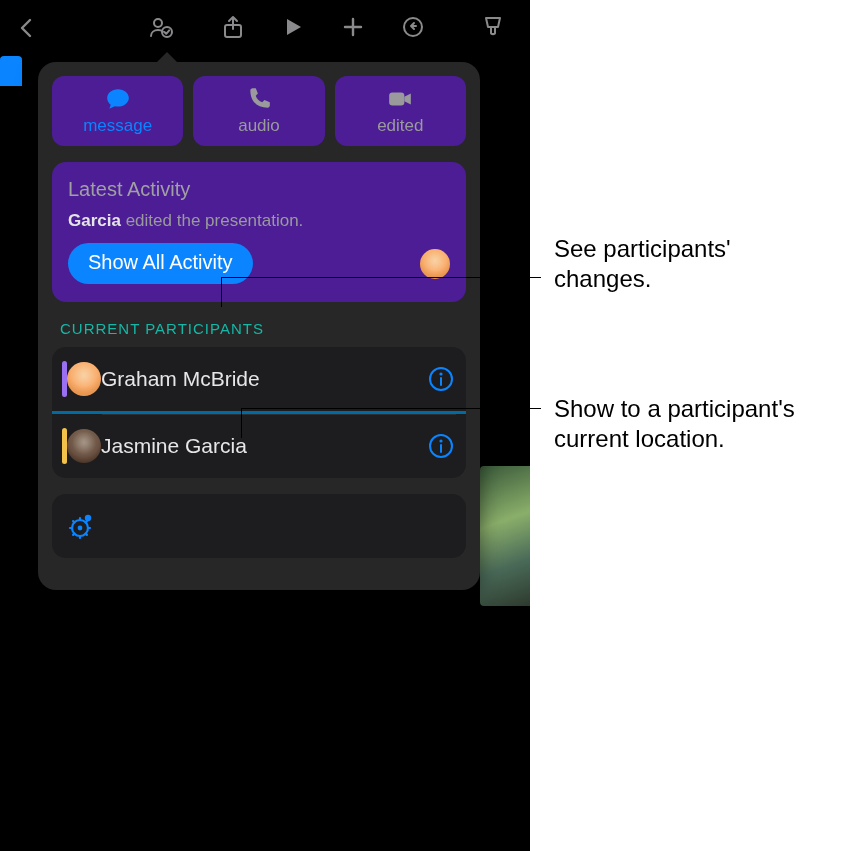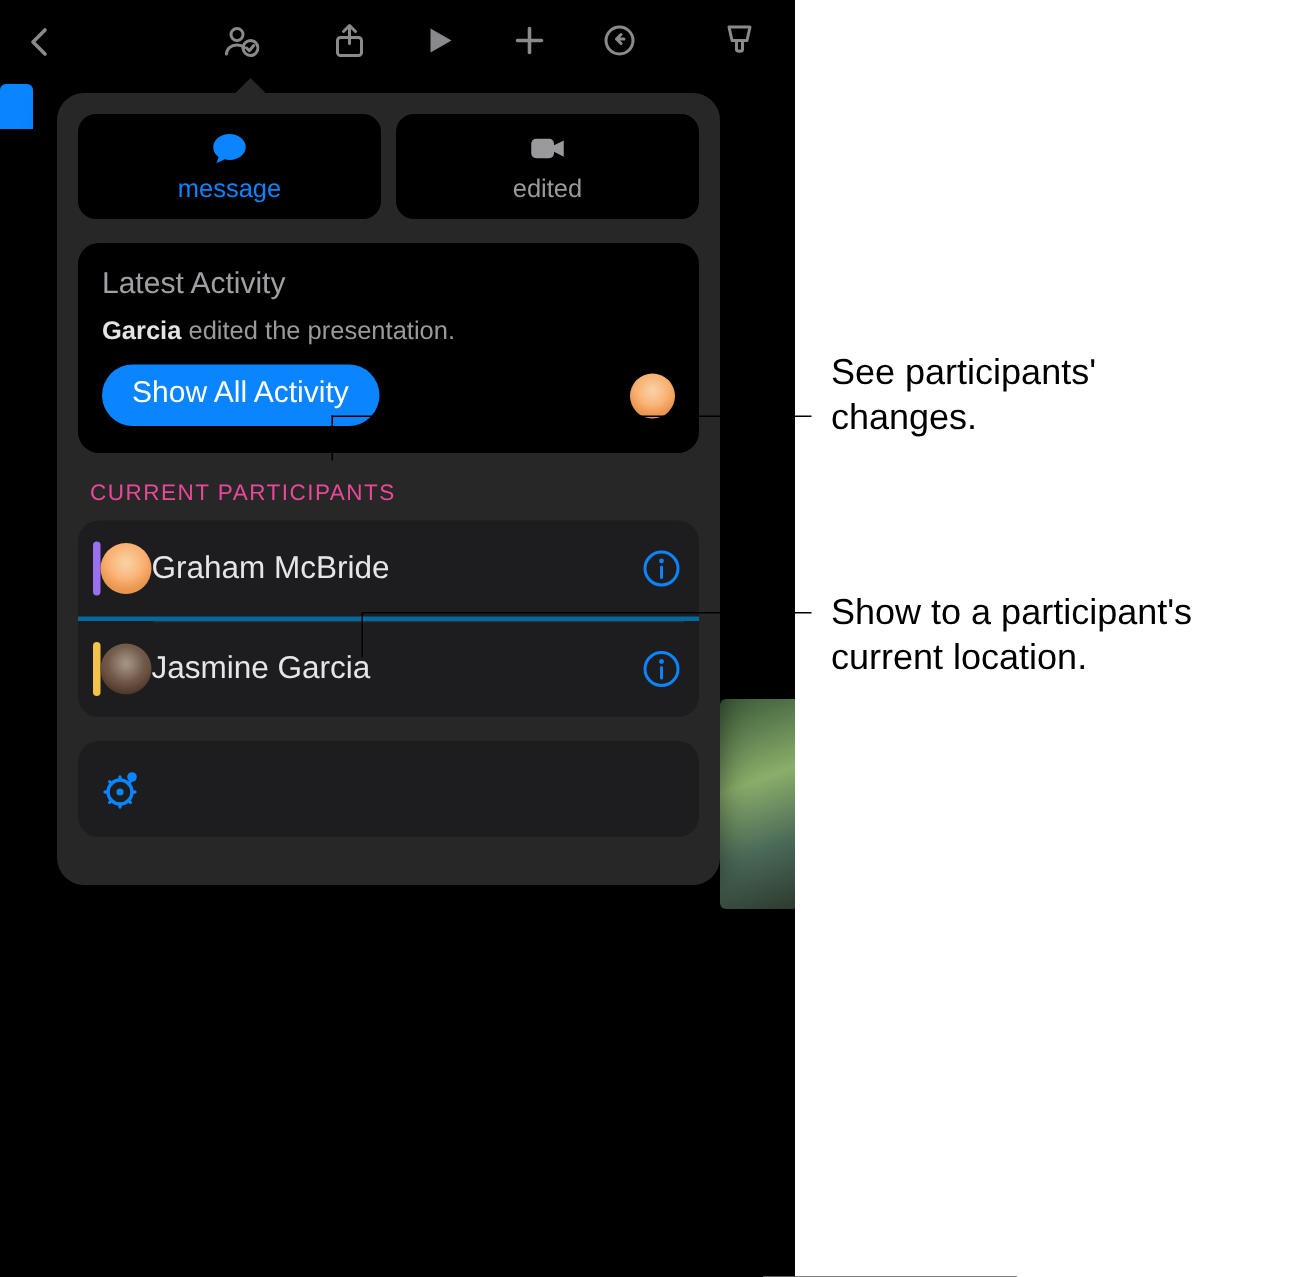--- a/index.html
+++ b/index.html
@@ -60,37 +60,37 @@
     top:-10px; left:118px;
     border-left:11px solid transparent;
     border-right:11px solid transparent;
     border-bottom:11px solid #272727;
   }
   .seg {
     display:flex; gap:10px; margin-bottom:16px;
   }
   .seg-btn {
     flex:1;
-    background:#000000;
+    background:#4c1d95;
     border-radius:12px;
     height:70px;
     display:flex;
     flex-direction:column;
     align-items:center;
     justify-content:center;
     gap:4px;
     color:#9a9a9d;
     font-size:17px;
     cursor:pointer;
   }
   .seg-btn.active { color:#0a84ff; }
   .seg-btn svg { width:26px; height:26px; fill: currentColor; }
 
   .card {
-    background:#000000;
+    background:#4c1d95;
     border-radius:14px;
     padding:16px 16px 18px 16px;
     margin-bottom:18px;
   }
   .latest-title { color:#a0a0a4; font-size:20px; margin-bottom:10px; }
   .latest-text { color:#9a9a9d; font-size:17px; margin-bottom:12px; }
   .latest-text strong { color:#e4e4e6; font-weight:600; }
   .latest-row { display:flex; align-items:center; justify-content:space-between; }
   .pill-btn {
     background:#0a84ff;
@@ -109,21 +109,21 @@
   }
   .avatar.small { width:30px; height:30px; }
   .avatar.dark { background: radial-gradient(circle at 50% 35%, #8a7562 0%, #6b5242 55%, #4a3527 80%);}
   .memoji { 
     width: 80%; height: 80%;
     background: radial-gradient(circle at 50% 40%, rgba(255,255,255,0.25), transparent 55%);
     border-radius: 50% 50% 48% 48%;
   }
 
   .section-header {
-    color:#ec4899;
+    color:#14b8a6;
     font-size:15px;
     letter-spacing:1px;
     margin: 4px 0 10px 8px;
   }
   .list-card {
     background:#1d1d1f;
     border-radius:14px;
     margin-bottom:16px;
   }
   .row {
@@ -225,20 +225,26 @@
   </div>
 
   <div class="popover">
 
     <div class="seg">
       <div class="seg-btn active">
         <svg viewBox="0 0 24 24">
             <path d="M12 3c5.5 0 10 3.6 10 8s-4.5 8-10 8c-1 0-2-.1-2.9-.4L4 21l1.3-3.8C3.3 15.8 2 13.5 2 11c0-4.4 4.5-8 10-8z"></path>
           </svg>
         <span>message</span>
+      </div>
+      <div class="seg-btn">
+        <svg viewBox="0 0 24 24">
+            <path d="M6 2h3l2 5-2 2c1 3 3 5 6 6l2-2 5 2v3c0 1-1 2-2 2C10 20 4 14 4 4c0-1 1-2 2-2z"></path>
+          </svg>
+        <span>audio</span>
       </div>
       <div class="seg-btn">
         <svg viewBox="0 0 24 24">
             <rect x="2" y="6" width="14" height="12" rx="3"></rect>
             <path d="M16 10l6-3v10l-6-3z"></path>
           </svg>
         <span>edited</span>
       </div>
     </div>
 

